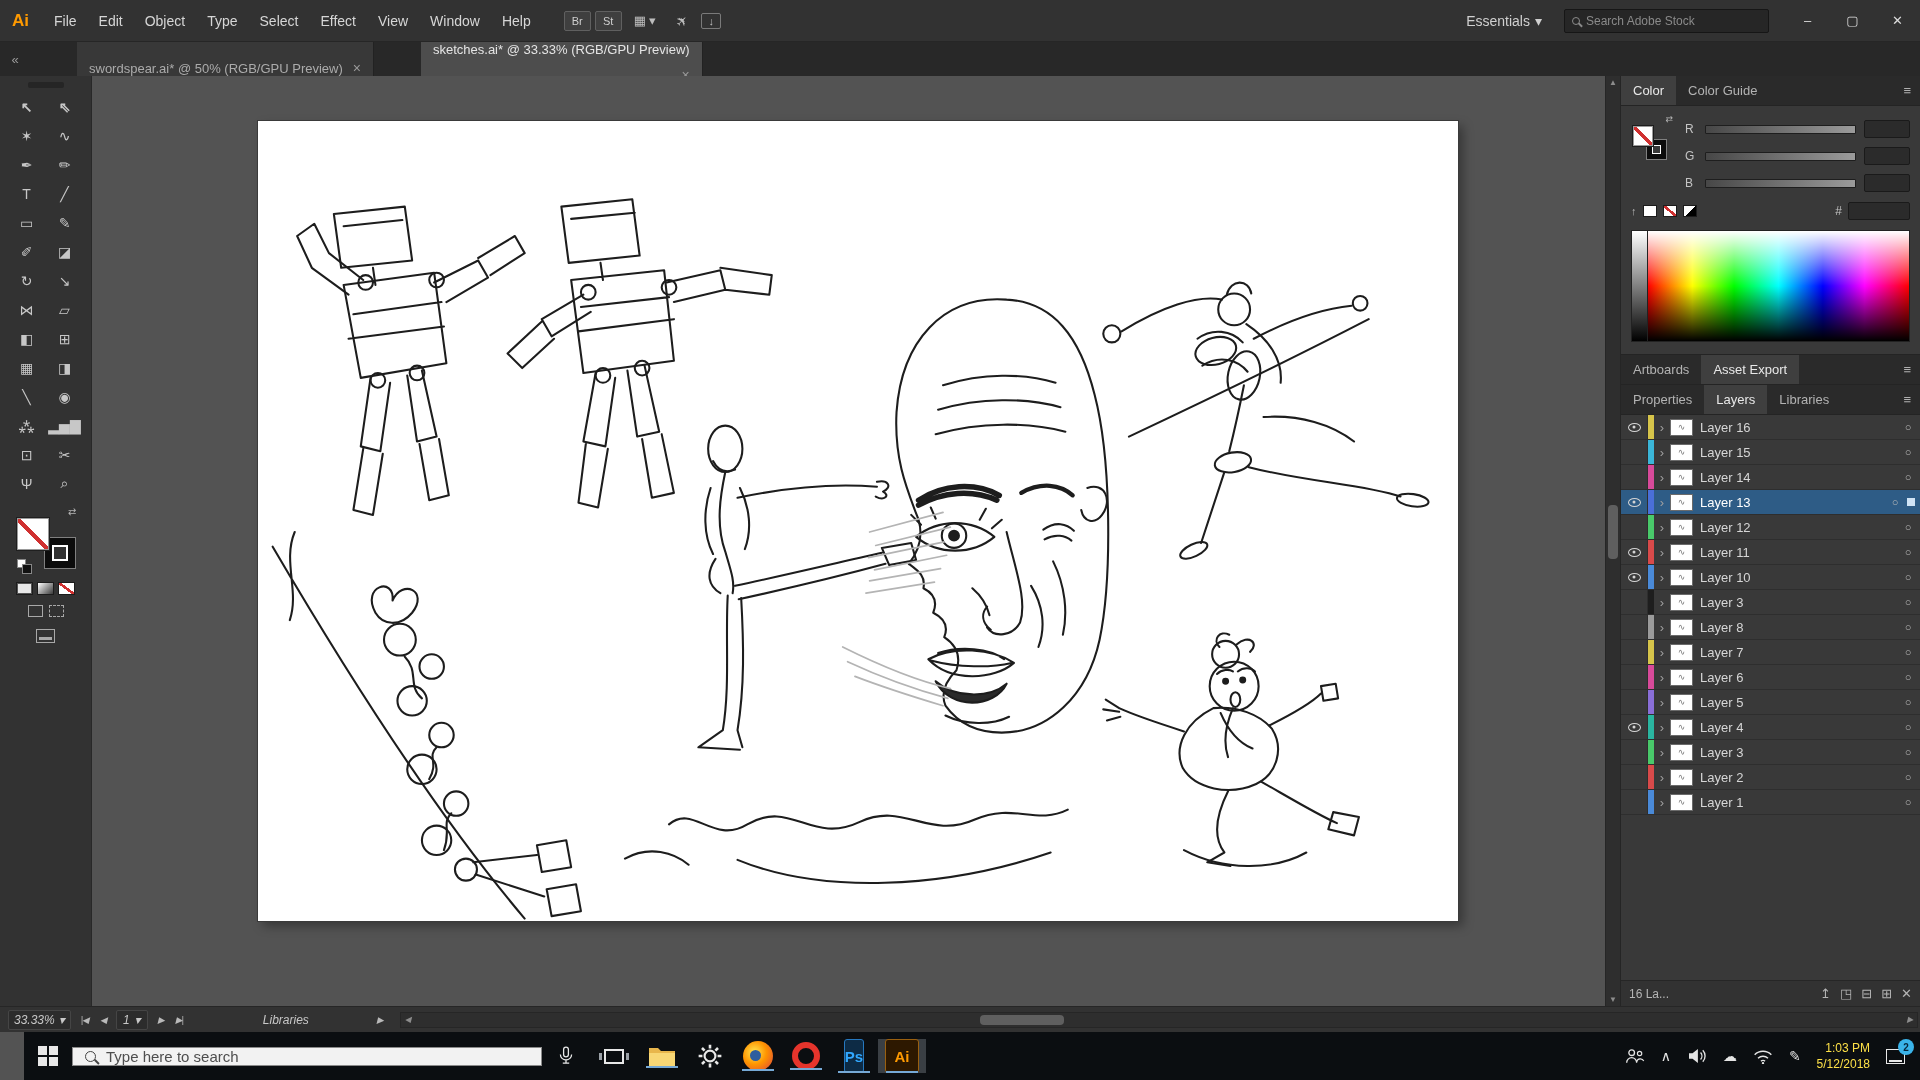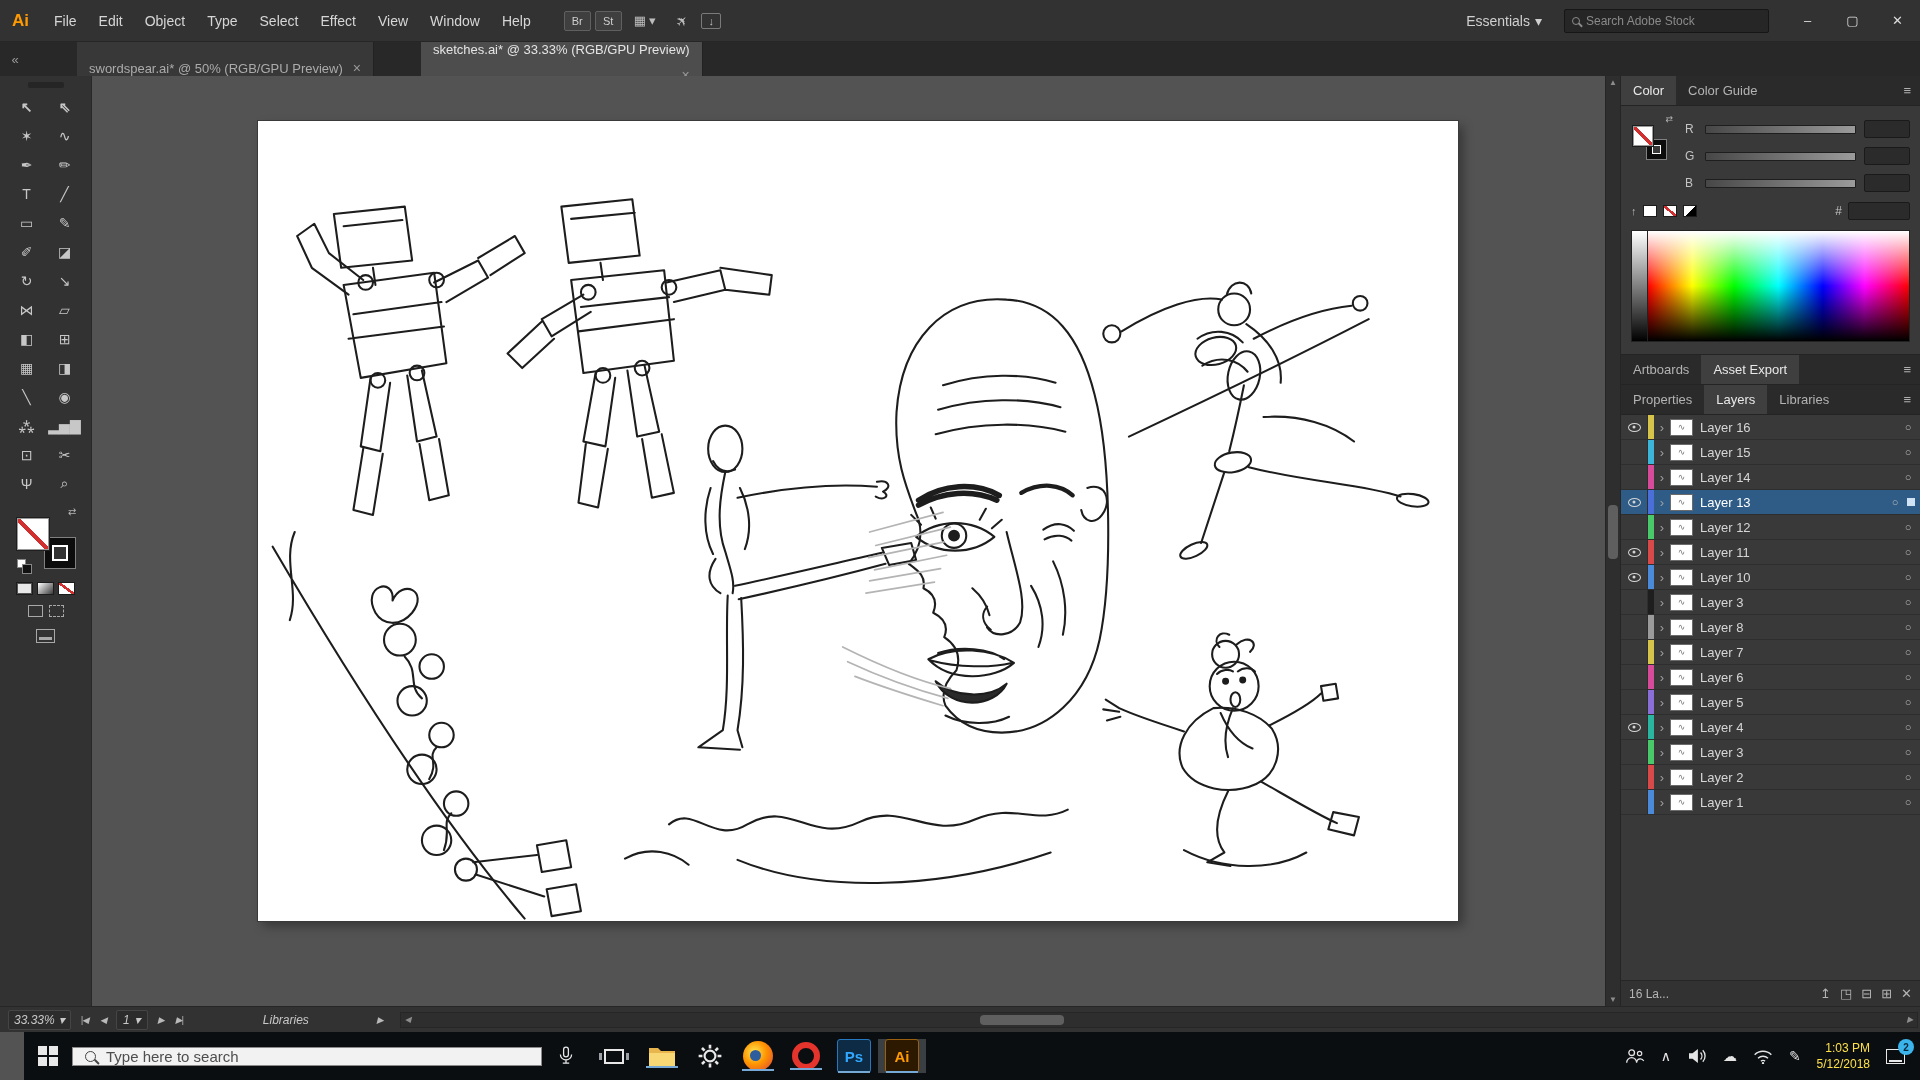--- a/index.html
+++ b/index.html
@@ -181,21 +181,21 @@
                        font-family:"Liberation Sans",sans-serif; }
   .search-pill input::placeholder { color:#4e4e4e; }
   .tv-icon { width:20px; height:15px; border:2px solid #e8e8e8; position:relative; }
   .tv-icon::before, .tv-icon::after { content:""; position:absolute; top:2px; bottom:2px; width:3px; background:#9aa0a6;}
   .tv-icon::before { left:-7px; } .tv-icon::after { right:-7px; }
   .ff-icon { width:30px; height:30px; border-radius:50%;
              background:radial-gradient(circle at 38% 38%, #ffd945 8%, #ff9500 45%, #e4552f 85%); position:relative;}
   .ff-icon::after { content:""; position:absolute; left:7px; top:9px; width:11px; height:11px; border-radius:50%;
                     background:#2e5d9e; }
   .cc-icon { width:28px; height:28px; border-radius:50%; border:6px solid #e5342c; }
-  .ps-tile { width:34px; height:34px; background:#0d2b45; border:1px solid #2678bf; border-radius:3px;
+  .ps-tile { width:20px; height:34px; background:#0d2b45; border:1px solid #2678bf; border-radius:3px;
              color:#31a8ff; font-weight:bold; font-size:15px; display:flex; align-items:center; justify-content:center;}
   .ai-tile { width:34px; height:34px; background:#2d1800; border:1px solid #9a6010; border-radius:3px;
              color:#ff9a00; font-weight:bold; font-size:15px; display:flex; align-items:center; justify-content:center;}
   .tray { margin-left:auto; display:flex; align-items:center; gap:16px; padding-right:12px; }
   .tray svg { display:block; }
   .tray-glyph { color:#e4e4e4; font-size:14px; }
   .clock { text-align:right; font-size:12px; line-height:1.35; color:#fde047; }
   .ac-wrap { position:relative; width:22px; height:20px; }
   .ac-icon { position:absolute; left:0; bottom:2px; width:19px; height:15px; border:1.5px solid #e8e8e8; }
   .ac-icon::after { content:""; position:absolute; left:2px; right:2px; bottom:1px; height:2px; background:#e8e8e8; }

